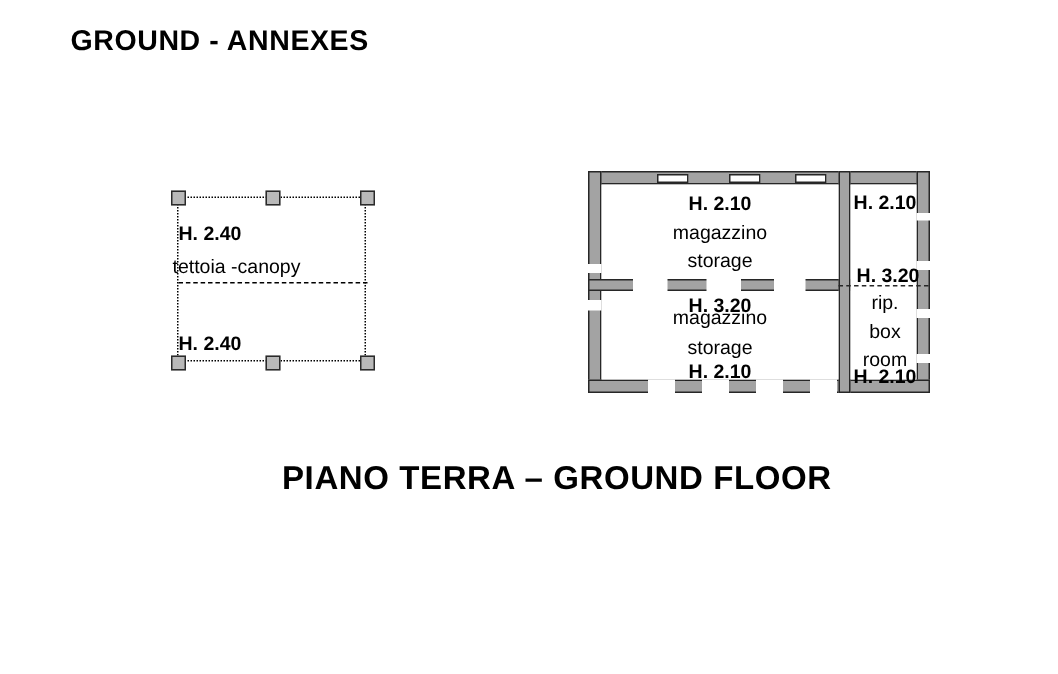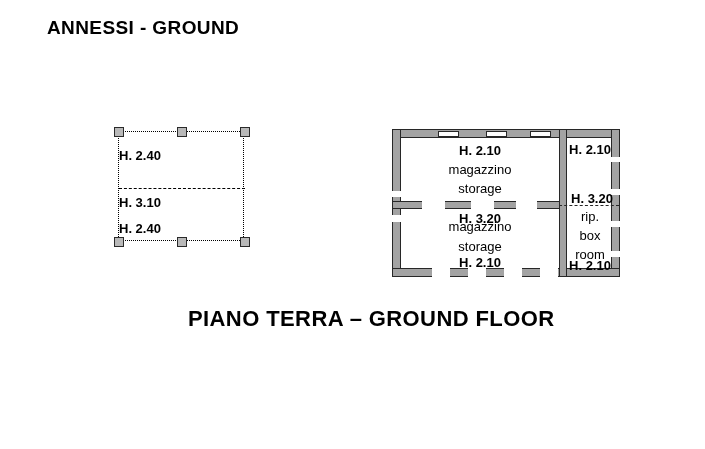--- a/index.html
+++ b/index.html
@@ -69,21 +69,21 @@
     text-align: left;
   }
   .canopy-label.h {
     font-weight: bold;
   }
 
   
   #building {
     position: absolute;
     left: 392px;
-    top: 129px;
+    top: 114px;
     width: 268px;
     height: 148px;
   }
   
   .wall {
     position: absolute;
     background: #a3a3a3;
     border: 1.5px solid #272727;
     box-sizing: border-box;
   }
@@ -117,38 +117,38 @@
     text-align: center;
     color: #000;
   }
   .plan-label.h {
     font-weight: bold;
   }
 </style>
 </head>
 <body>
 
-<div id="title-annexes">ANNESSI - GROUND</div>
+<div id="title-annexes">GROUND - ANNEXES</div>
 
 <div id="canopy">
 
   <div id="canopy-divider"></div>
 
   <div class="pillar" style="left:-5px;  top:-5px;"></div>
   <div class="pillar" style="left:58px;  top:-5px;"></div>
   <div class="pillar" style="left:121px; top:-5px;"></div>
 
   <div class="pillar" style="left:-5px;  top:105px;"></div>
   <div class="pillar" style="left:58px;  top:105px;"></div>
   <div class="pillar" style="left:121px; top:105px;"></div>
 
   <div class="canopy-label h" style="left:0px; top:16px; width:126px;">H. 2.40</div>
 
-
-  <div class="canopy-label h" style="left:0px; top:63px; width:126px;">H. 3.10</div>
+  <div class="canopy-label" style="left:-4px; top:38px; width:134px;">tettoia -canopy</div>
+
 
   <div class="canopy-label h" style="left:0px; top:89px; width:126px;">H. 2.40</div>
 </div>
 
 <div id="building">
 
   <div class="wall" style="left:0px;   top:0px;   width:228px; height:9px;"></div>
   <div class="wall" style="left:0px;   top:0px;   width:9px;   height:148px;"></div>
   <div class="wall" style="left:219px; top:0px;   width:9px;   height:148px;"></div>
   <div class="wall" style="left:0px;   top:139px; width:228px; height:9px;"></div>

